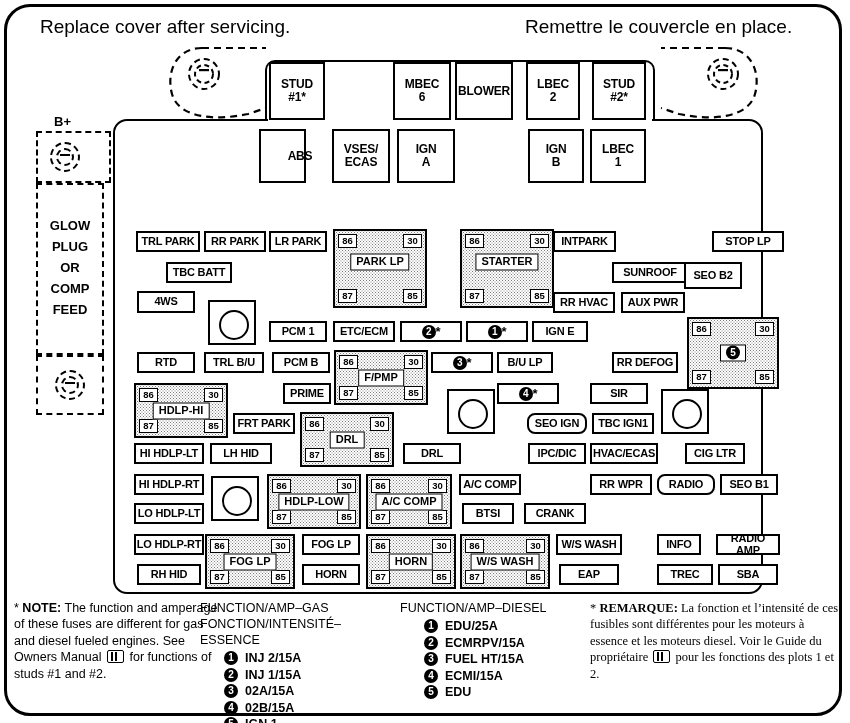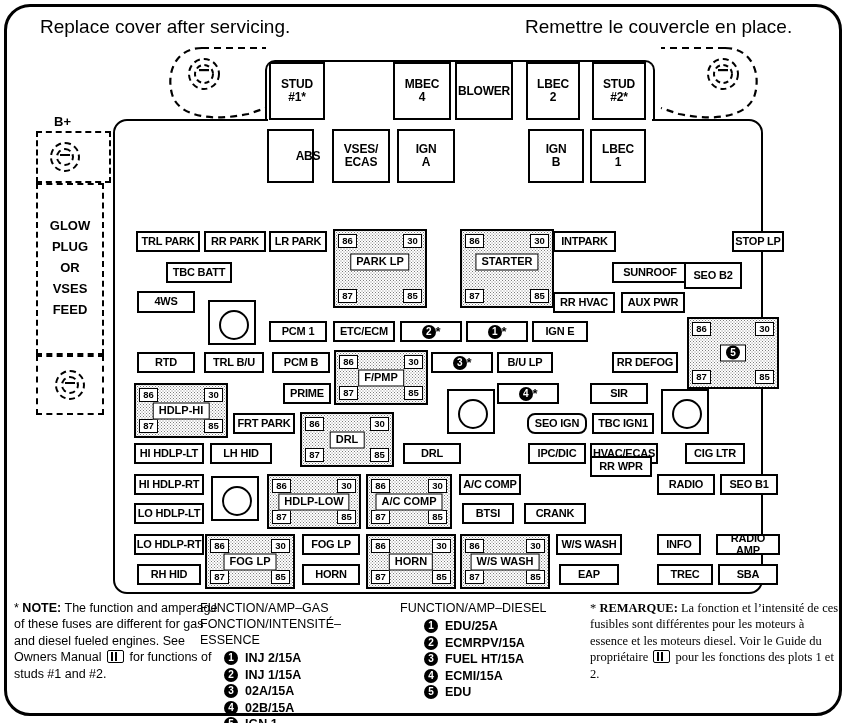--- a/index.html
+++ b/index.html
@@ -190,53 +190,53 @@
   <div class="boltcircle" style="left:55px;top:370px;">
     <div class="oc"></div>
       <div class="ic"></div>
       <div class="bar"></div>
   </div>
 
   <div class="glow-txt">
     <div>GLOW</div>
     <div>PLUG</div>
     <div>OR</div>
-    <div>VSES</div>
+    <div>COMP</div>
     <div>FEED</div>
   </div>
 
   <div class="panel-top"></div>
   <div class="panel-main"></div>
   <div class="panel-joint"></div>
 
   <div class="fz big" style="left:269px;top:62px;width:56px;height:58px;">STUD
 #1*</div>
   <div class="fz big" style="left:393px;top:62px;width:58px;height:58px;">MBEC
-4</div>
+6</div>
   <div class="fz big" style="left:455px;top:62px;width:58px;height:58px;">BLOWER</div>
   <div class="fz big" style="left:526px;top:62px;width:54px;height:58px;">LBEC
 2</div>
   <div class="fz big" style="left:592px;top:62px;width:54px;height:58px;">STUD
 #2*</div>
 
-  <div class="fz big" style="left:267px;top:129px;width:47px;height:54px;padding-left:35px;">ABS</div>
+  <div class="fz big" style="left:259px;top:129px;width:47px;height:54px;padding-left:35px;">ABS</div>
   <div class="fz big" style="left:332px;top:129px;width:58px;height:54px;">VSES/
 ECAS</div>
   <div class="fz big" style="left:397px;top:129px;width:58px;height:54px;">IGN
 A</div>
   <div class="fz big" style="left:528px;top:129px;width:56px;height:54px;">IGN
 B</div>
   <div class="fz big" style="left:590px;top:129px;width:56px;height:54px;">LBEC
 1</div>
 
   <div class="fz" style="left:136px;top:231px;width:64px;height:21px;">TRL PARK</div>
   <div class="fz" style="left:204px;top:231px;width:62px;height:21px;">RR PARK</div>
   <div class="fz" style="left:269px;top:231px;width:58px;height:21px;">LR PARK</div>
   <div class="fz" style="left:553px;top:231px;width:63px;height:21px;">INTPARK</div>
-  <div class="fz" style="left:732px;top:231px;width:52px;height:21px;">STOP LP</div>
+  <div class="fz" style="left:712px;top:231px;width:72px;height:21px;">STOP LP</div>
 
   <div class="relay" style="left:333px;top:229px;width:94px;height:79px;">
     <div class="pin p86">86</div>
     <div class="pin p30">30</div>
     <div class="pin p87">87</div>
     <div class="pin p85">85</div>
     <div class="rlabel" style="top:31px;">PARK LP</div>
   </div>
 
   <div class="relay" style="left:460px;top:229px;width:94px;height:79px;">
@@ -323,22 +323,22 @@
   <div class="fz" style="left:134px;top:443px;width:70px;height:21px;">HI HDLP-LT</div>
   <div class="fz" style="left:210px;top:443px;width:62px;height:21px;">LH HID</div>
   <div class="fz" style="left:403px;top:443px;width:58px;height:21px;">DRL</div>
   <div class="fz" style="left:528px;top:443px;width:58px;height:21px;">IPC/DIC</div>
   <div class="fz" style="left:590px;top:443px;width:68px;height:21px;">HVAC/ECAS</div>
   <div class="fz" style="left:685px;top:443px;width:60px;height:21px;">CIG LTR</div>
 
   <div class="fz" style="left:134px;top:474px;width:70px;height:21px;">HI HDLP-RT</div>
   <div class="socket" style="left:211px;top:476px;width:48px;height:45px;"></div>
   <div class="fz" style="left:459px;top:474px;width:62px;height:21px;">A/C COMP</div>
-  <div class="fz" style="left:590px;top:456px;width:62px;height:21px;">RR WPR</div>
-  <div class="fz" style="left:657px;top:474px;width:58px;height:21px;">RADIO</div>
+  <div class="fz" style="left:590px;top:474px;width:62px;height:21px;">RR WPR</div>
+  <div class="fz" style="left:657px;top:474px;width:58px;height:21px;border-radius:8px;">RADIO</div>
   <div class="fz" style="left:720px;top:474px;width:58px;height:21px;">SEO B1</div>
 
   <div class="relay" style="left:267px;top:474px;width:94px;height:55px;">
     <div class="pin p86">86</div>
     <div class="pin p30">30</div>
     <div class="pin p87">87</div>
     <div class="pin p85">85</div>
     <div class="rlabel">HDLP-LOW</div>
   </div>
 

